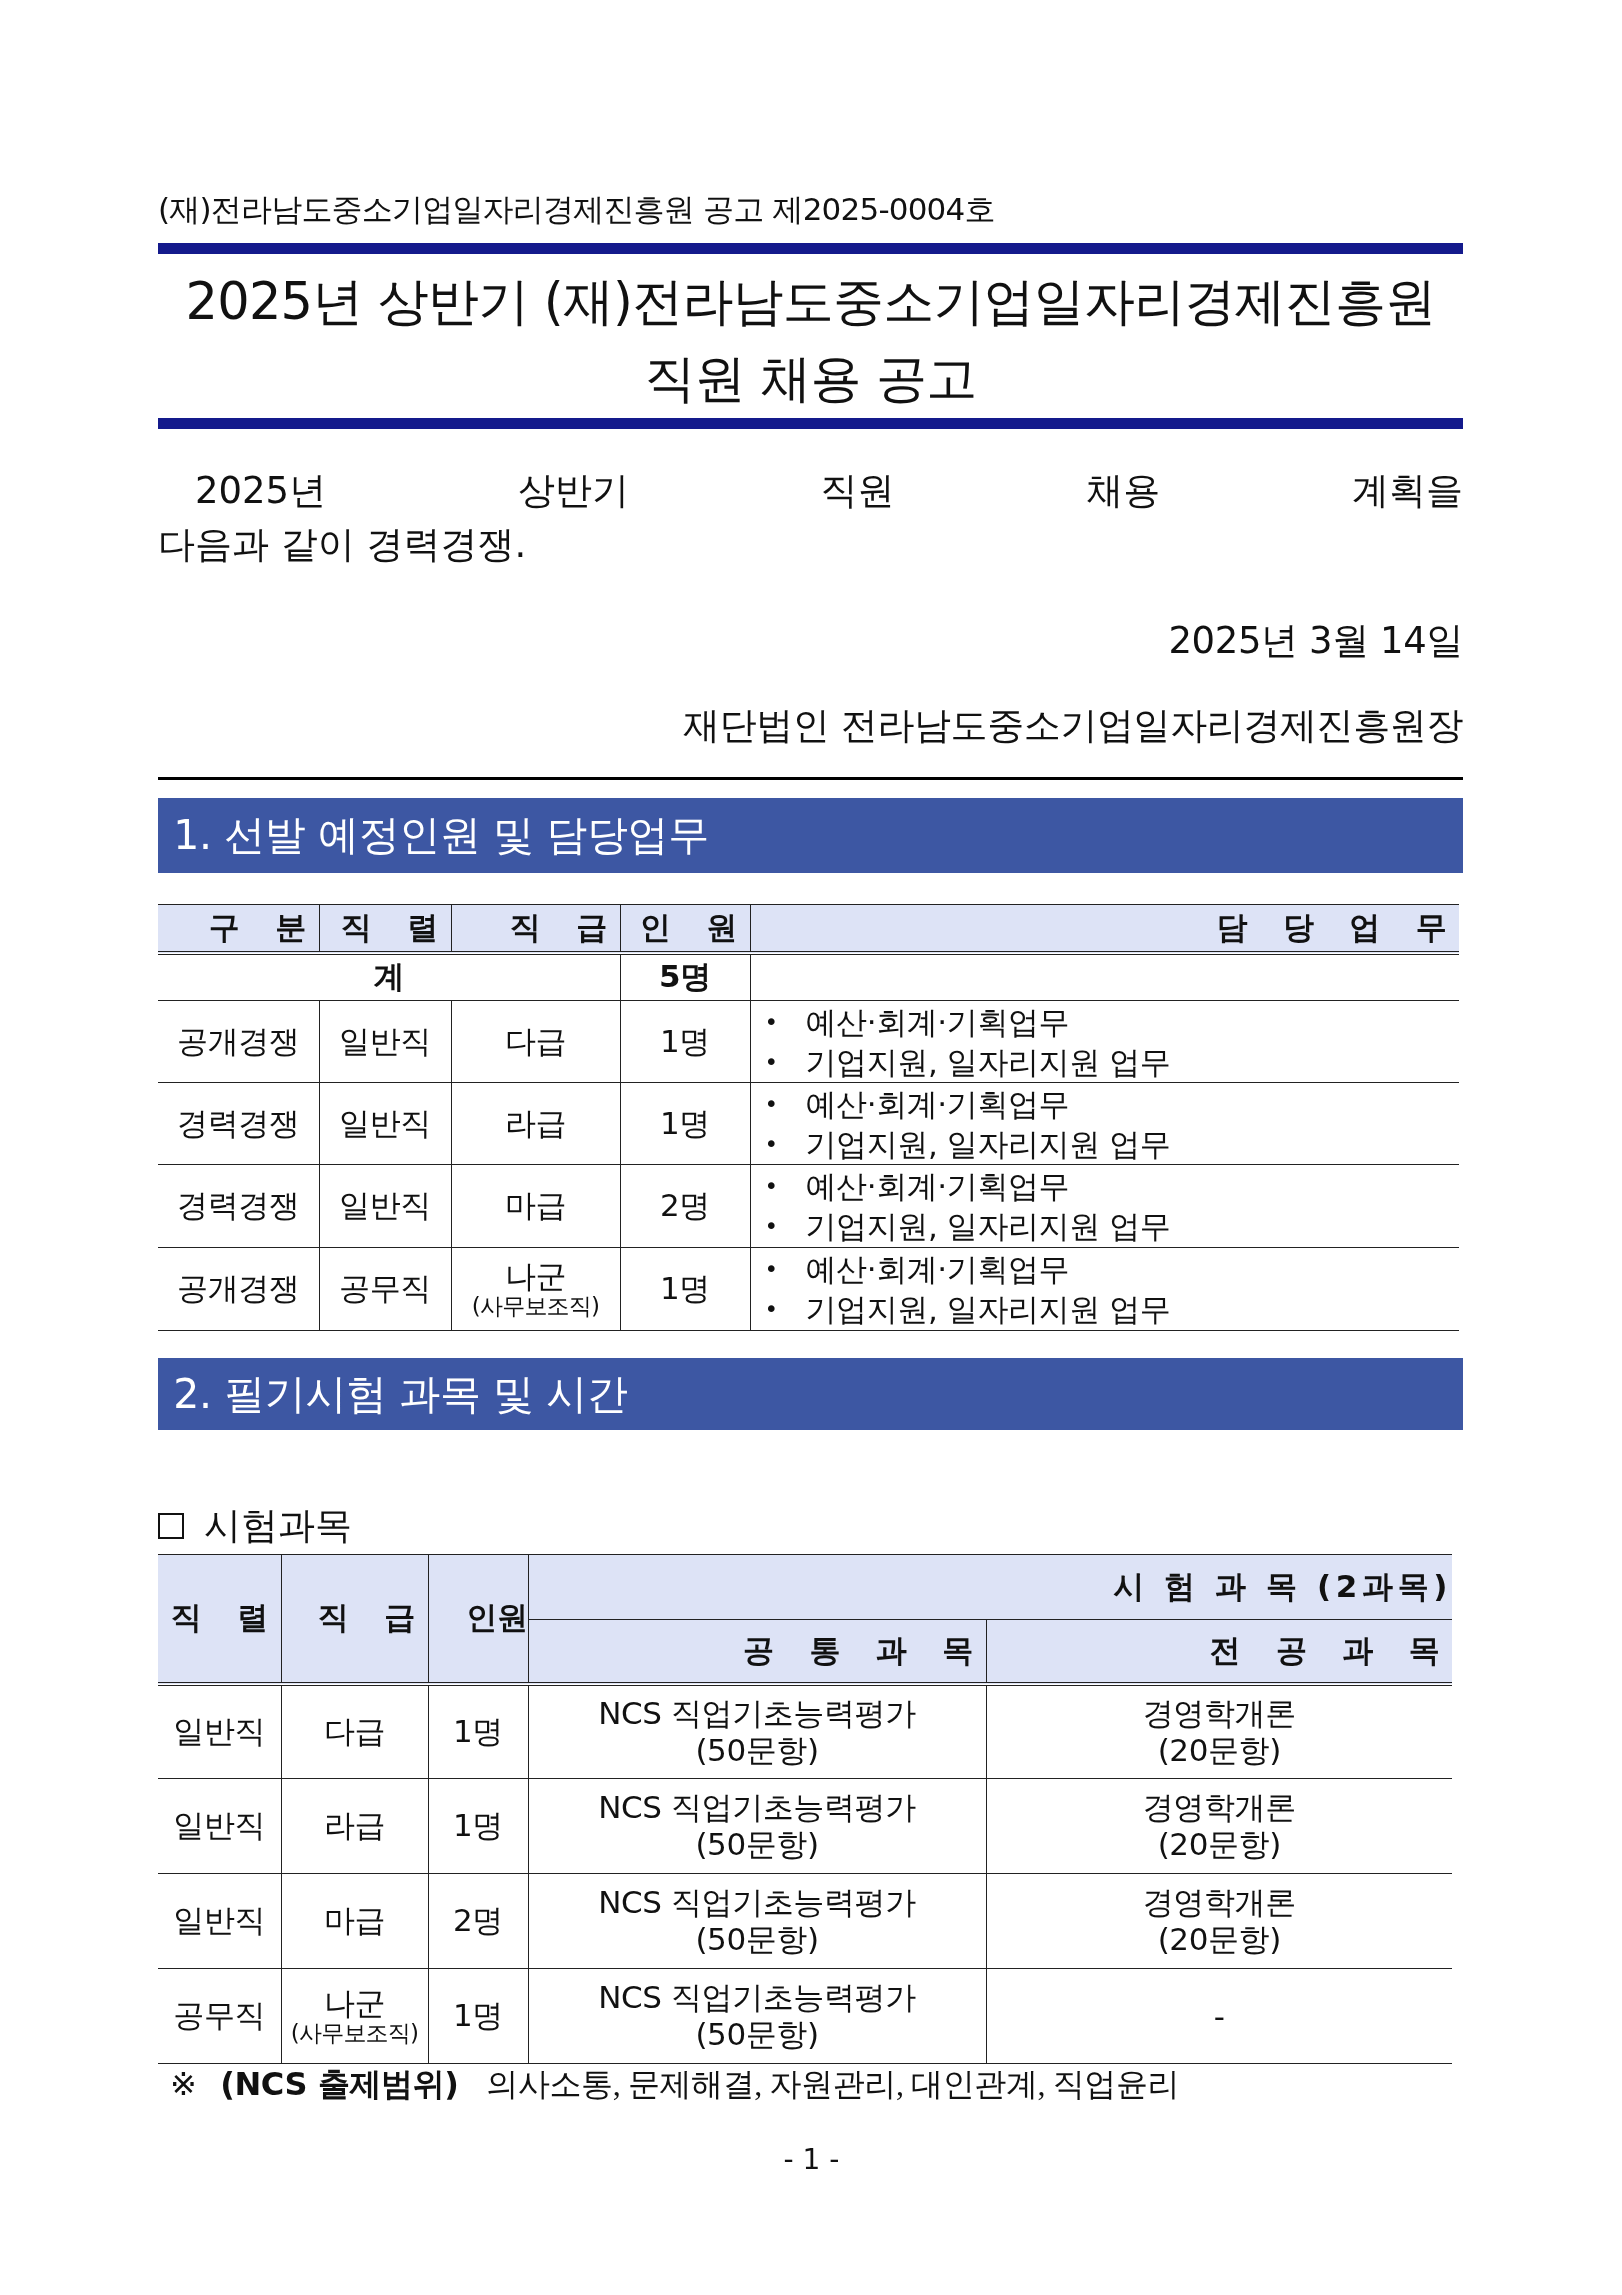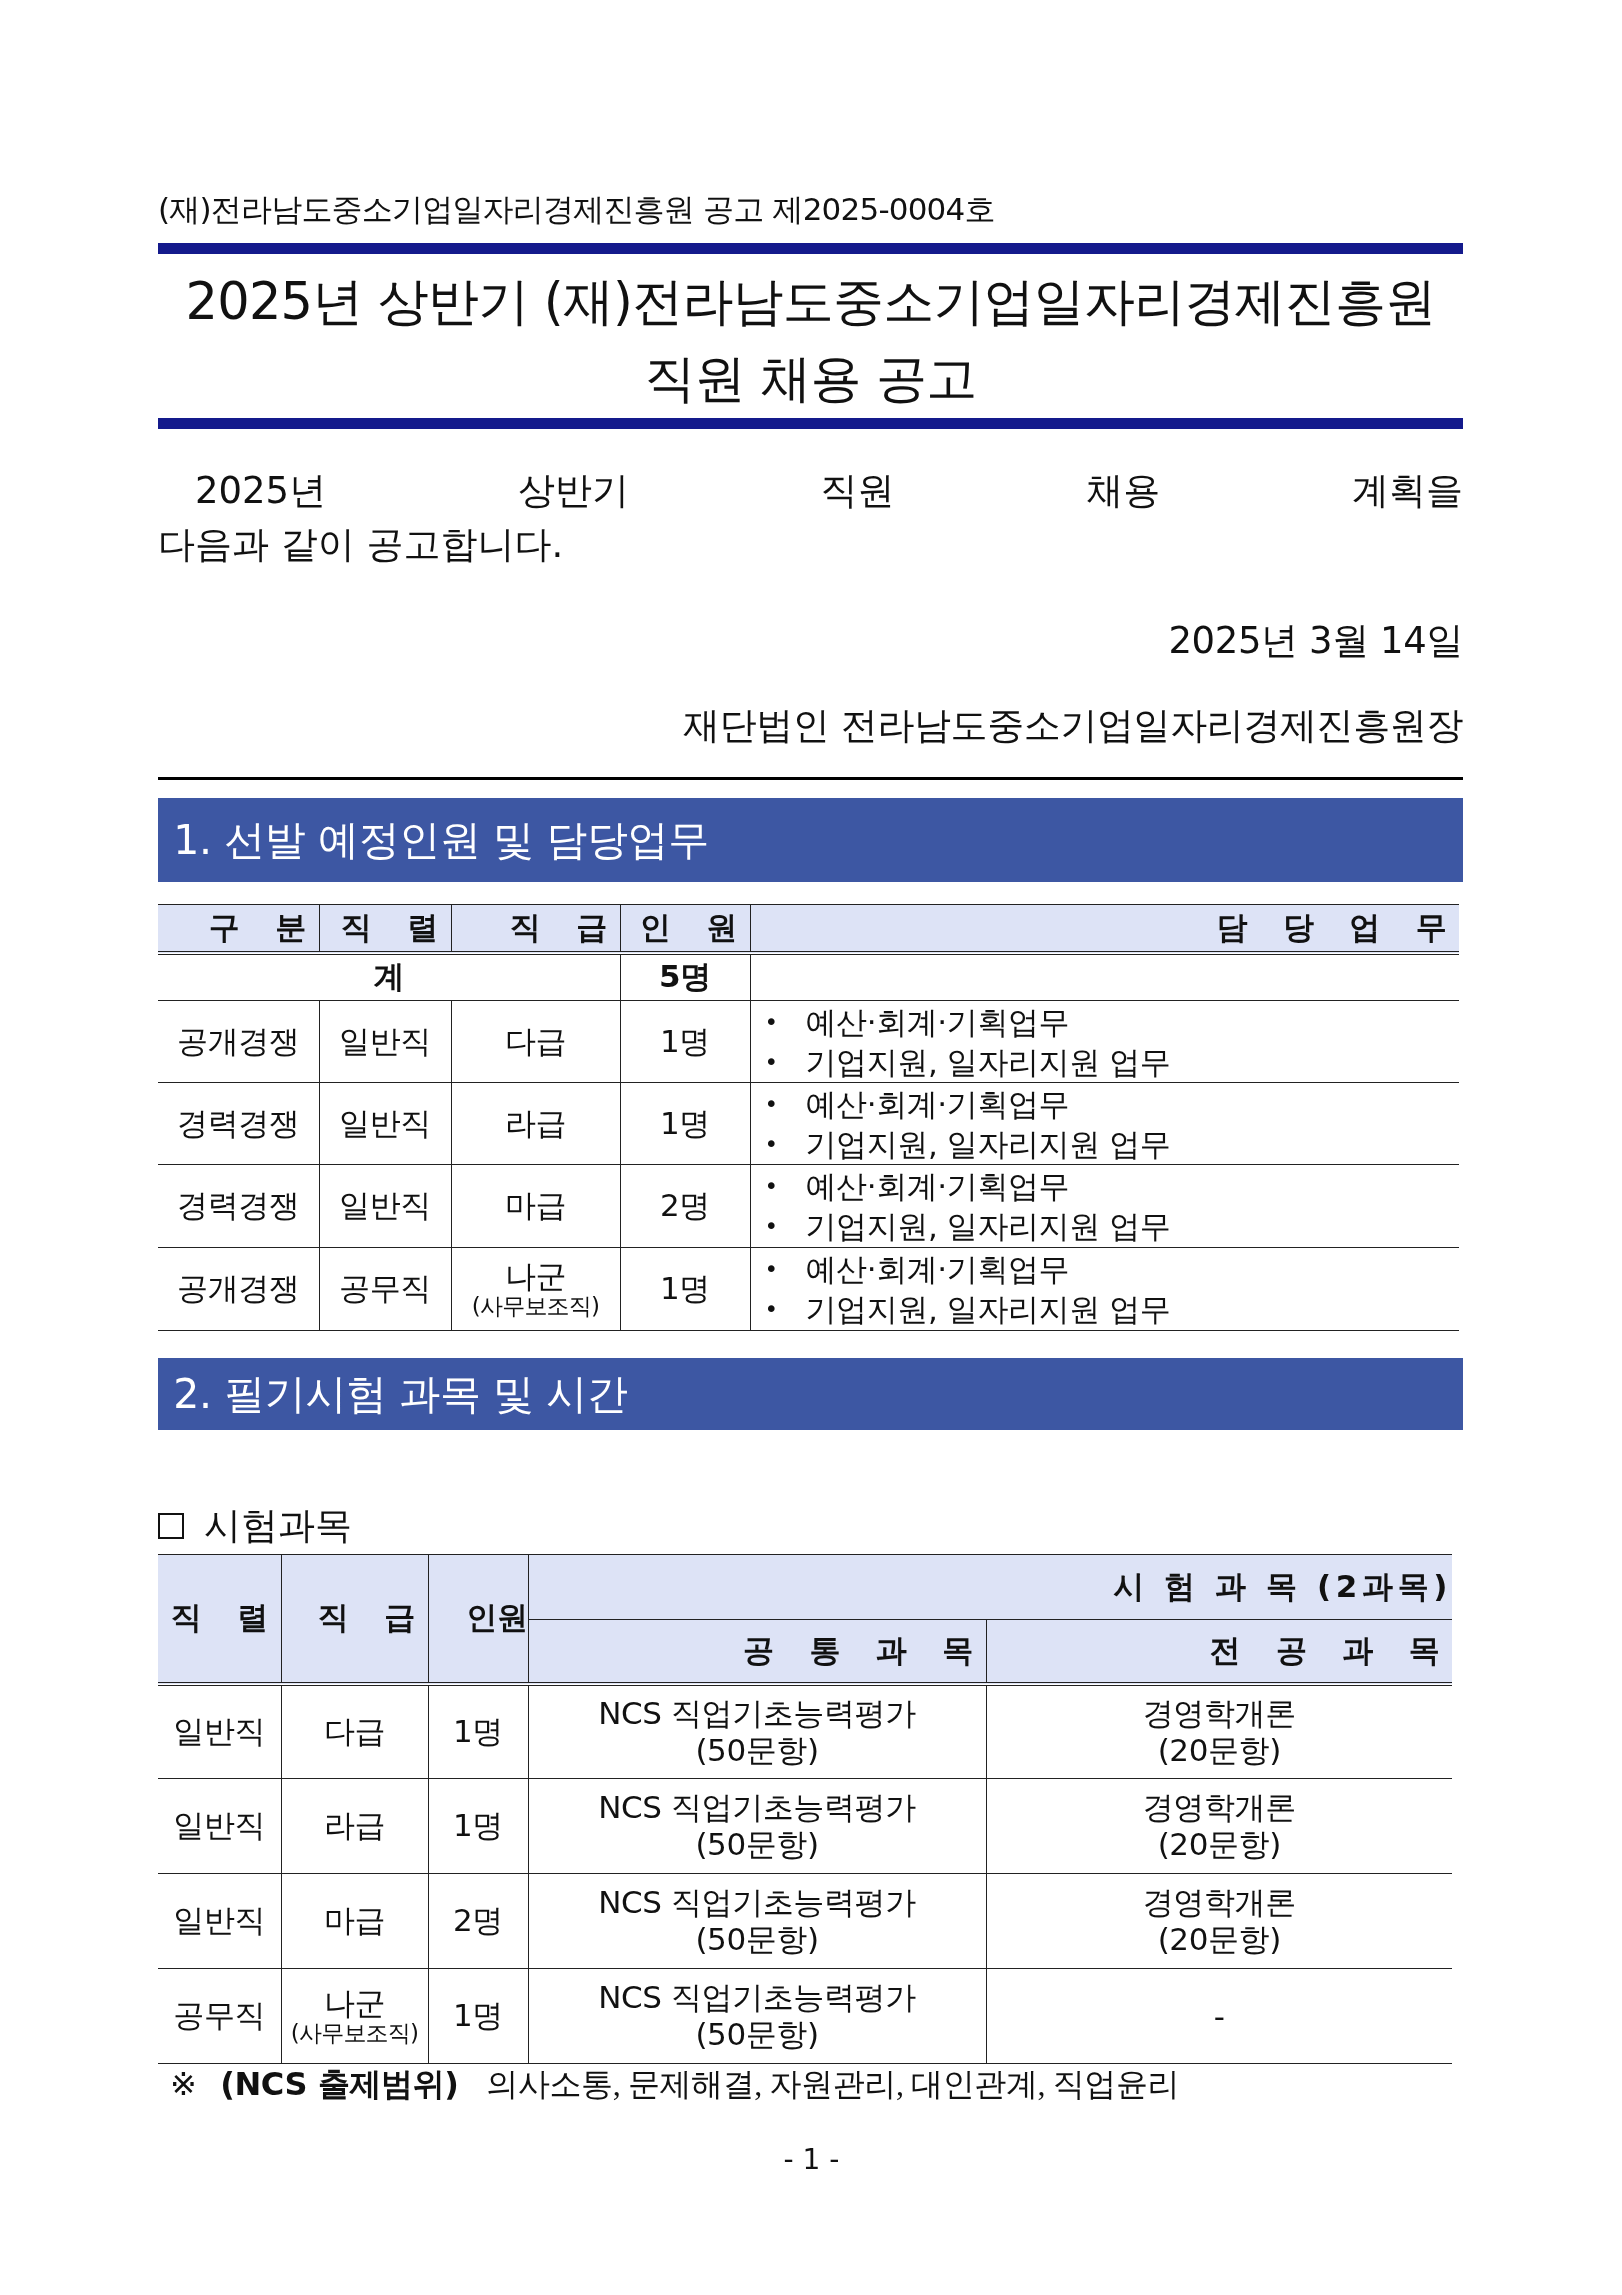--- a/index.html
+++ b/index.html
@@ -48,27 +48,27 @@
 <div class="abs navy-bar" style="top:418px;"></div>
 
 <div class="abs intro" style="top:468px;">
   <div class="l1">
     <span>2025년</span>
     <span>상반기</span>
     <span>직원</span>
     <span>채용</span>
     <span>계획을</span>
   </div>
-  <div style="margin-top:7.7px;">다음과 같이 공고합니다.</div>
+  <div style="margin-top:7.7px;">다음과 같이 경력경쟁.</div>
 </div>
 <div class="abs right-text" style="top:618px;">2025년 3월 14일</div>
 <div class="abs right-text" style="top:703px;">재단법인 전라남도중소기업일자리경제진흥원장</div>
 <div class="abs black-rule"></div>
 
-<div class="abs section-header" style="top:798px; height:84px;">
+<div class="abs section-header" style="top:798px; height:75px;">
   <span>1. 선발 예정인원 및 담당업무</span>
 </div>
 
 <table style="left:158px; top:904px; width:1301px;">
   <colgroup>
     <col style="width:161px">
       <col style="width:132px">
       <col style="width:169px">
       <col style="width:130px">
       <col style="width:709px">

